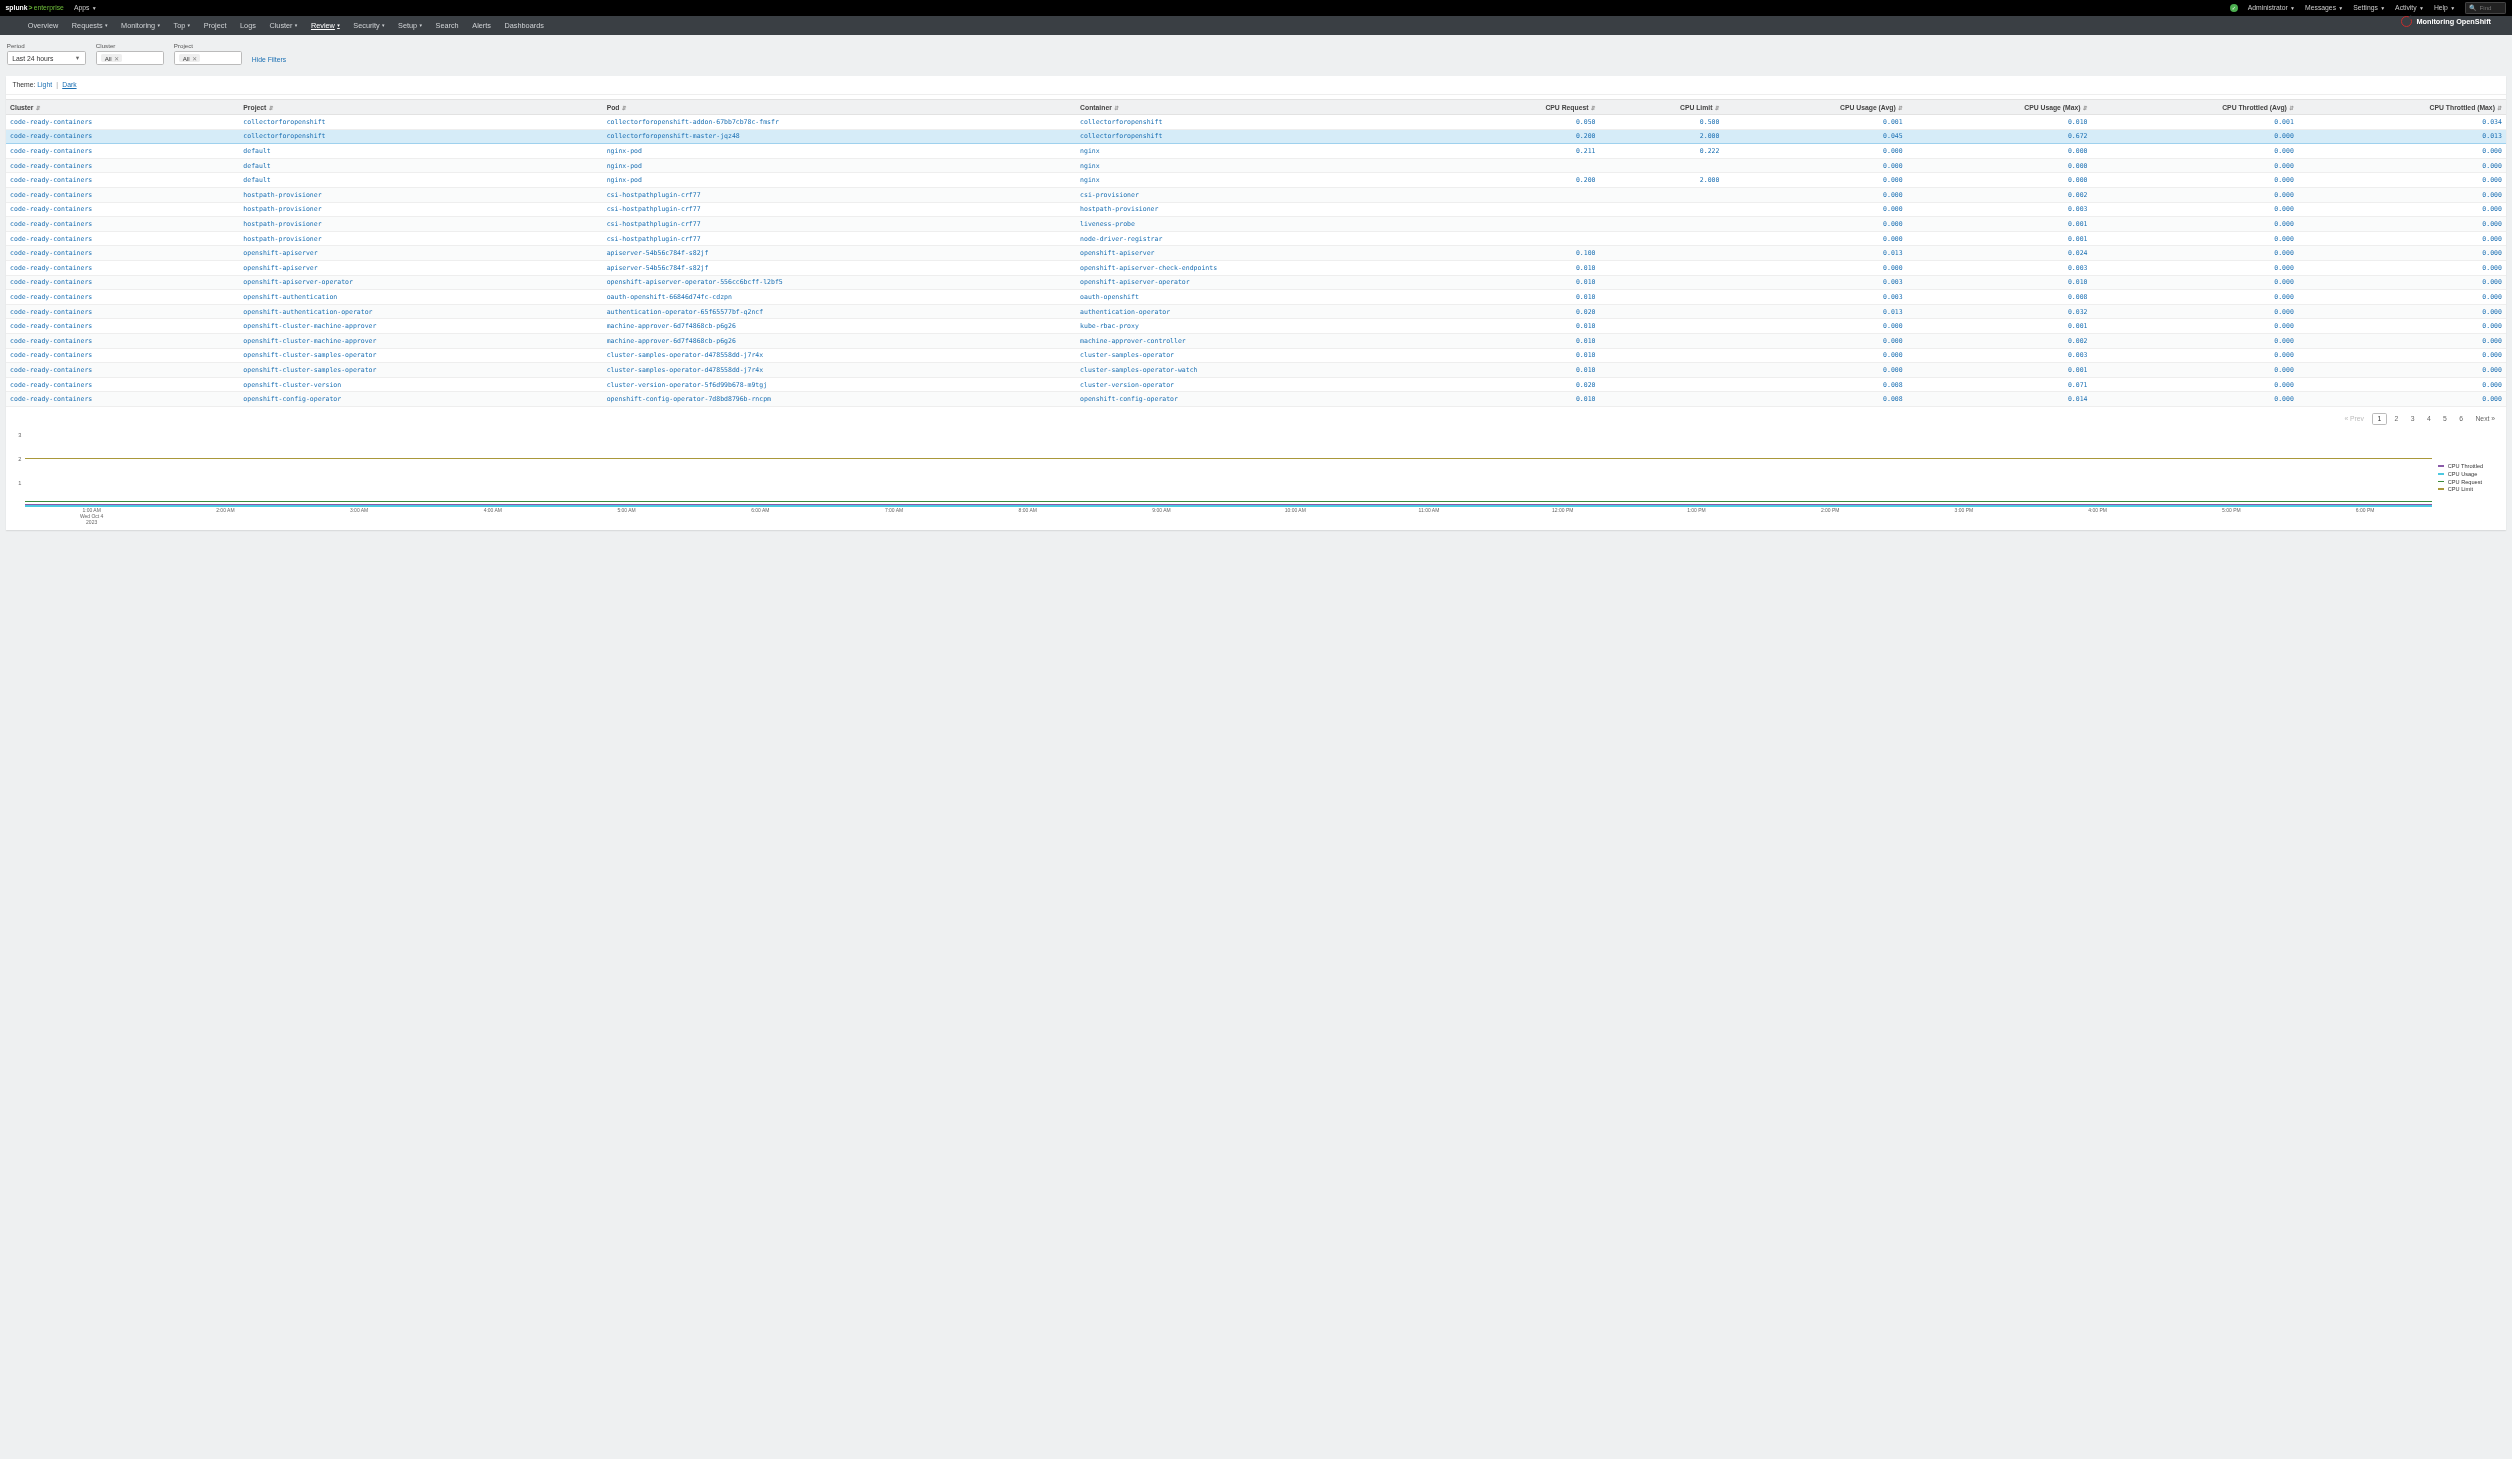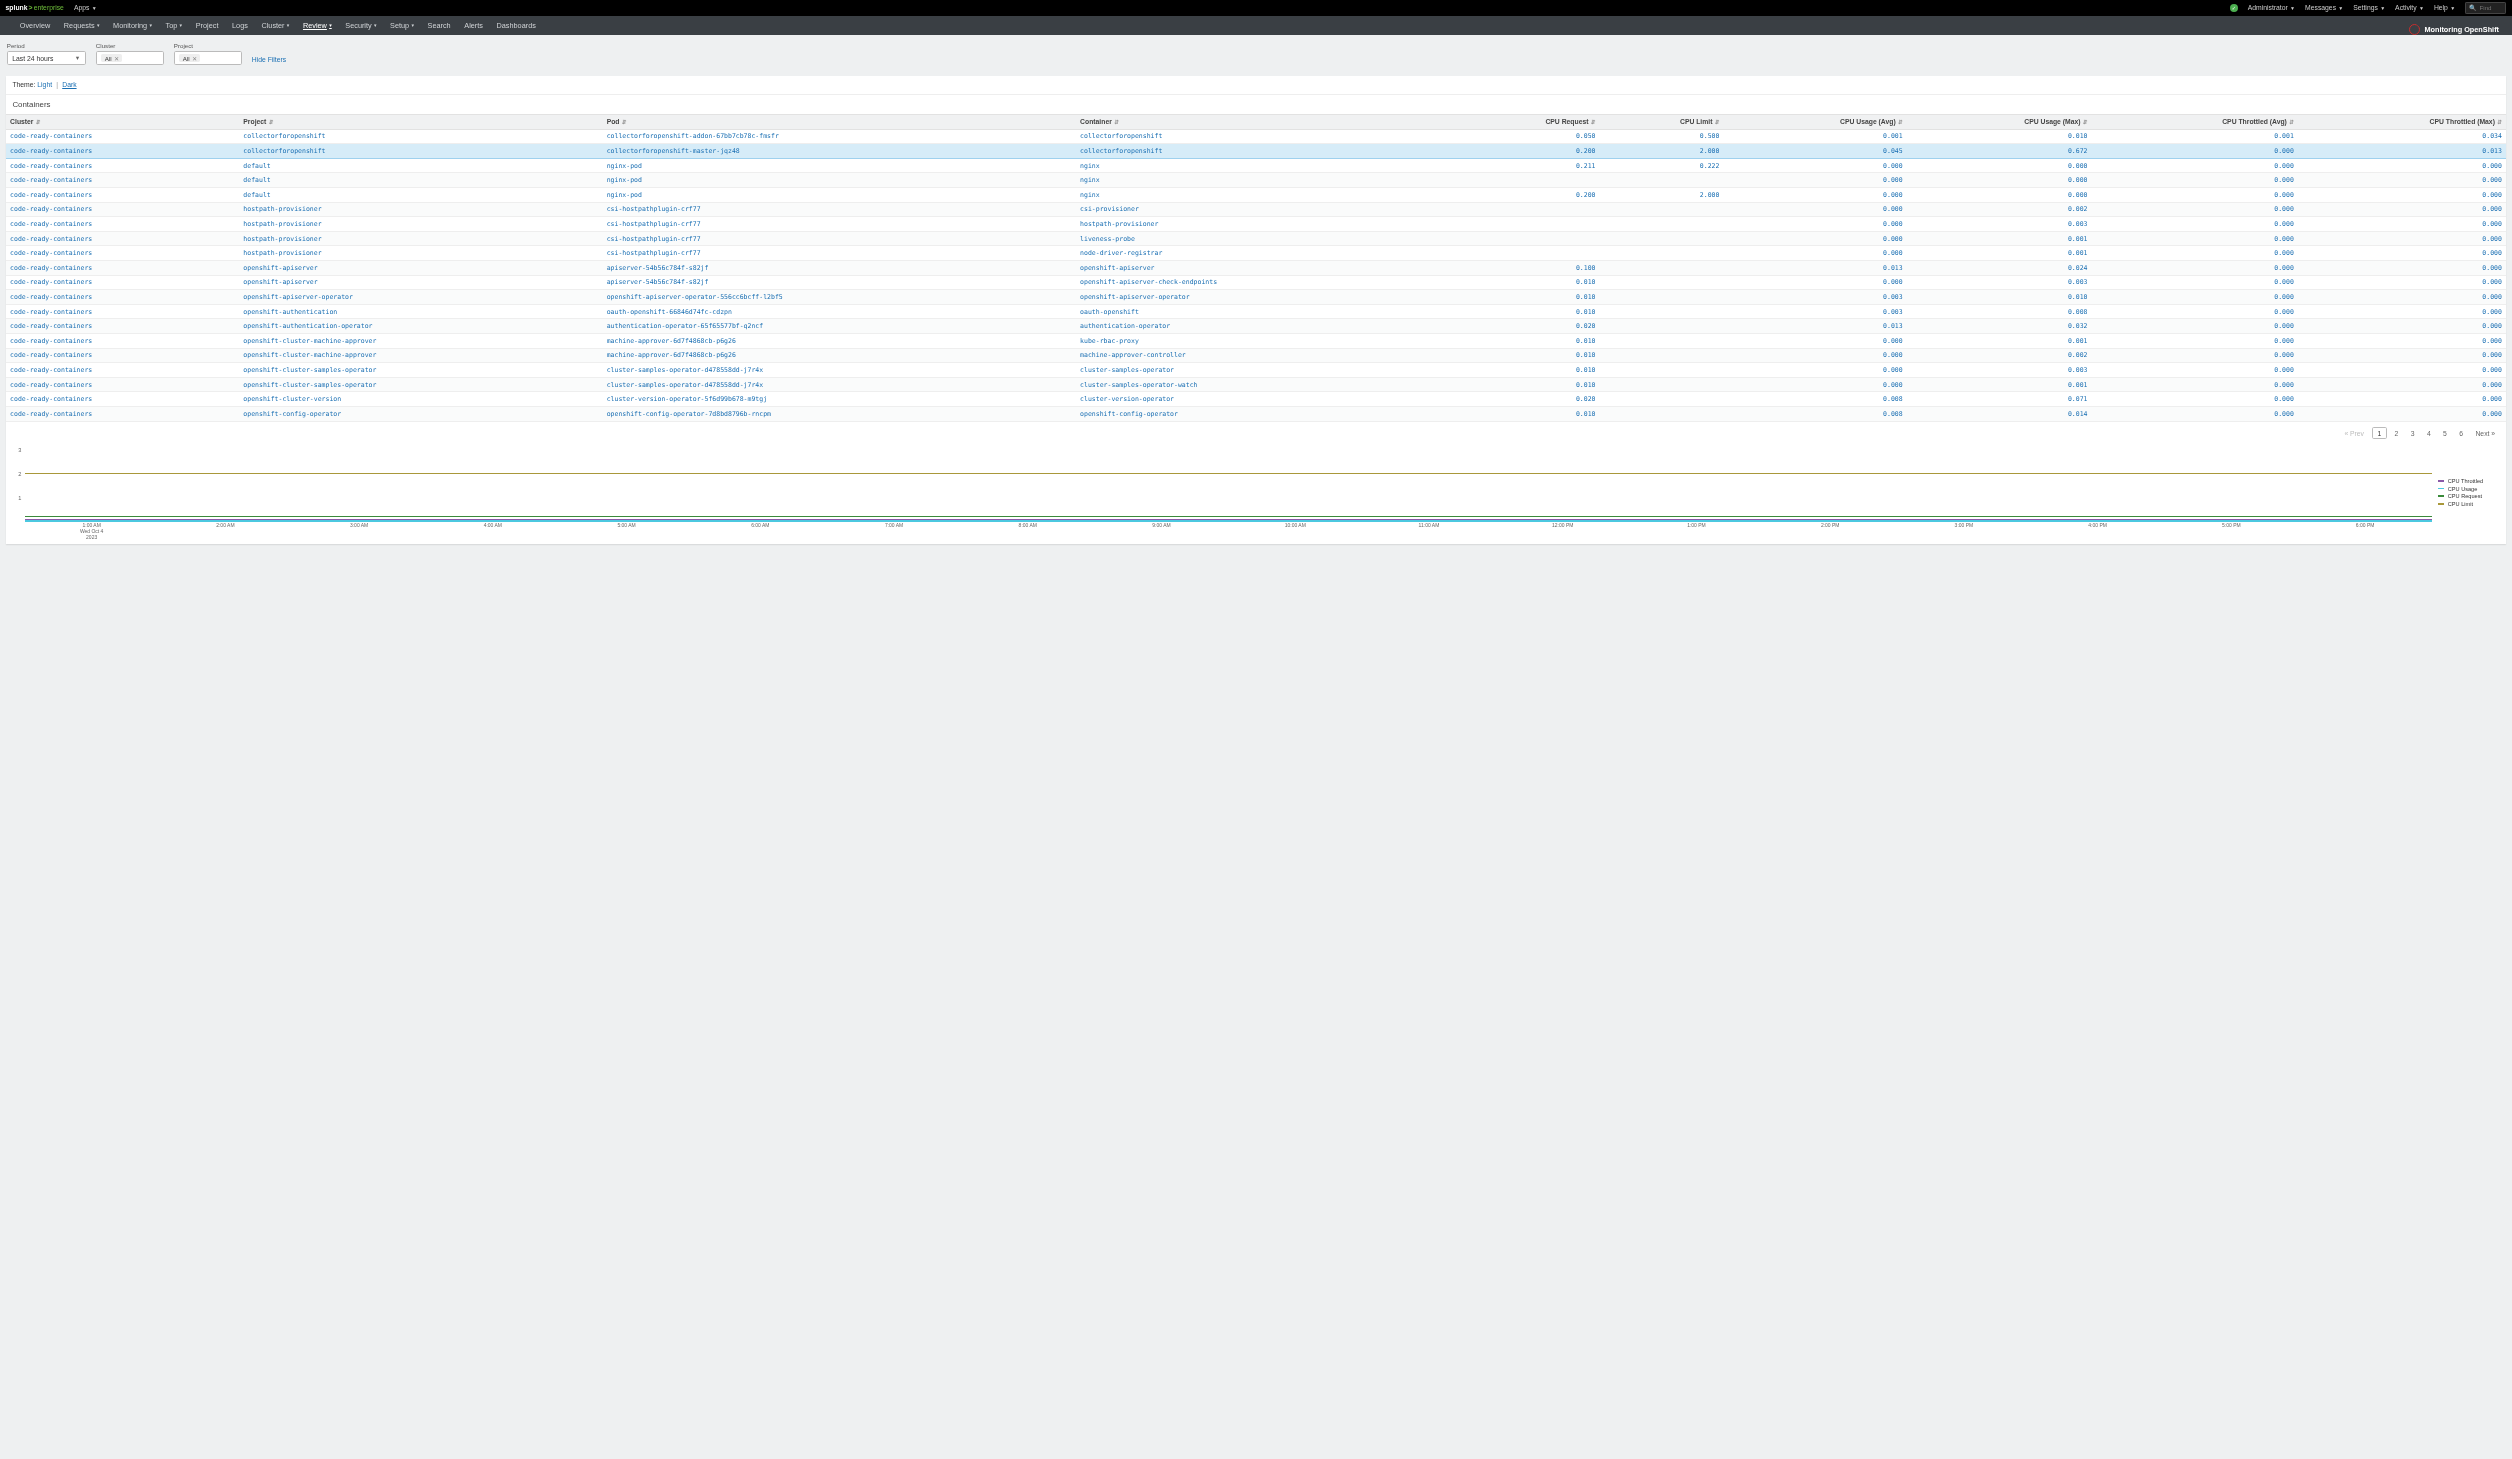--- a/index.html
+++ b/index.html
@@ -13,21 +13,21 @@
   .brand .gt{ color:#6fbf3b; font-weight:bold; }
   .brand .ent{ color:#6fbf3b; }
   .tb-item { margin-left: 10px; color: #ccc; cursor:pointer; display:flex; align-items:center; gap:2.3px;}
   .tb-right { margin-left: auto; display:flex; align-items:center; gap:10px; }
   .checkcirc{ width:7.9px; height:7.9px; border-radius:50%; background:#4caf50; display:inline-flex; align-items:center; justify-content:center; color:#fff; font-size:5px;}
   .findbox{ background:#222; border:0.6px solid #444; border-radius:1.1px; padding:1.1px 3.4px; display:flex; align-items:center; gap:2.3px; color:#aaa; min-width:39px;}
   .findbox input{ background:transparent; border:none; outline:none; color:#ccc; font-size:6.2px; width:22.5px;}
   .caret{ font-size:5px; }
 
   
-  .navbar { background:#3a3f44; color:#ddd; height:19px; display:flex; align-items:flex-end; padding:0 13px; font-size:7.3px;gap:18px; }
+  .navbar { background:#3a3f44; color:#ddd; height:19px; display:flex; align-items:flex-start; padding:0 21px; font-size:7.3px;gap:18px; }
   .nav-item{ padding:0 6.8px; height:19px; display:flex; align-items:center; gap:2.3px; cursor:pointer; color:#d0d3d6;}
   .nav-item.active{ color:#fff;text-decoration:underline; }
   .nav-right{ margin-left:auto; display:flex; align-items:center; gap:4.5px; color:#fff; font-weight:600;}
   .oscirc{ width:11.3px; height:11.3px; border:1.7px solid #c92d2d; border-radius:50%; position:relative;}
   .oscirc::after{content:""; position:absolute; right:-1.1px; top:-1.1px; width:3.4px; height:3.4px; background:#3a3f44; transform:rotate(45deg);}
 
   
   .pagehdr{ padding:6.8px 6.8px 4.5px 6.8px; }
   .pagehdr h1{ font-size:12.4px; font-weight:600; color:#2b2b2b; margin-bottom:5.6px;}
   .filters{ display:flex; gap:10px; align-items:flex-end; }
@@ -214,21 +214,20 @@
 </div>
 
 <div class="card">
   <div class="themeline">
     <span>Theme:</span>
     <a href="#">Light</a>
     <span class="sep">|</span>
     <a href="#" class="dark">Dark</a>
   </div>
 
-  <div class="section-title">Containers</div>
 
   <table class="data">
     <thead>
         <tr id="thead-row">
           <th><span>Cluster</span><span class="sorticon">⇵</span></th>
           <th><span>Project</span><span class="sorticon">⇵</span></th>
           <th><span>Pod</span><span class="sorticon">⇵</span></th>
           <th><span>Container</span><span class="sorticon">⇵</span></th>
           <th class="num"><span>CPU Request</span><span class="sorticon">⇵</span></th>
           <th class="num"><span>CPU Limit</span><span class="sorticon">⇵</span></th>

